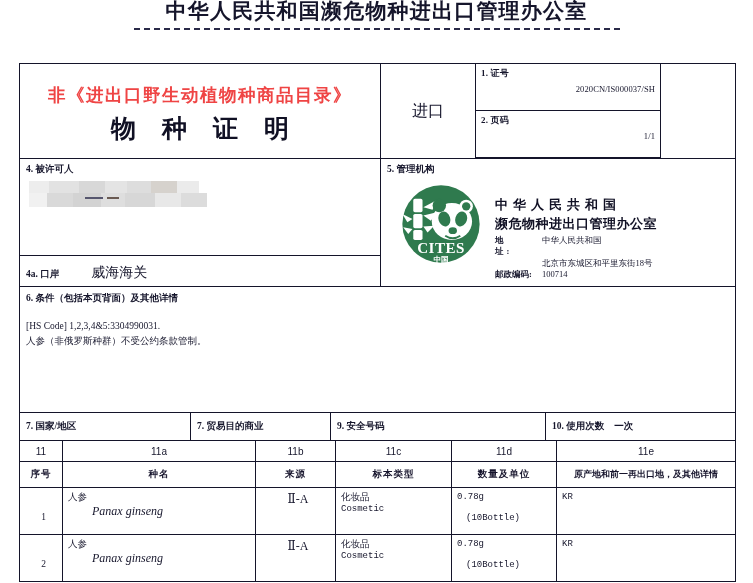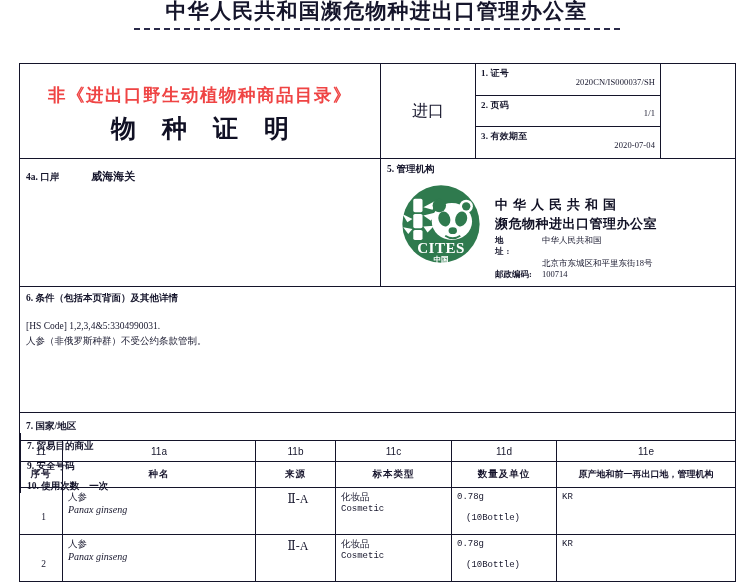--- a/index.html
+++ b/index.html
@@ -84,35 +84,35 @@
   .fcell { flex: 1; position: relative; padding: 3px 4px 0 5px; }
   .flabel {
     font-size: 9px;
     font-weight: bold;
     color: #16162c;
     letter-spacing: .2px;
   }
   .fvalue {
     position: absolute;
     right: 5px;
-    bottom: 8px;
+    bottom: 16px;
     font-size: 8.5px;
     color: #16162c;
     font-family: "Liberation Serif", "DejaVu Serif", serif;
     letter-spacing: .1px;
   }
   .hdr-blank { flex: 1; }
 
   
   .band2 { height: 128px; }
   .lic { width: 360px; display: flex; flex-direction: column; }
   .lic-main { height: 98px; position: relative; padding: 4px 0 0 6px; }
   .lic-port { height: 30px; padding: 7px 0 0 6px; }
   .sec-label { font-size: 9.5px; font-weight: bold; color: #16162c; }
-  .port-val { font-size: 11px; font-weight: bold; margin-left: 28px; color: #16162c; }
+  .port-val { font-size: 14px; font-weight: normal; margin-left: 28px; color: #16162c; }
 
   .redact { position: absolute; left: 9px; top: 22px; width: 170px; height: 27px; }
   .rb { position: absolute; background: #dcdcdc; }
 
   .auth { flex: 1; position: relative; padding: 4px 0 0 6px; }
   .auth-body { display: flex; align-items: flex-start; margin-top: 4px; }
   .logo-wrap { width: 108px; display: flex; justify-content: center; padding-top: 2px; }
   .auth-text { padding-top: 16px; }
   .auth-l1 {
     font-size: 13px; font-weight: bold; color: #101024;
@@ -132,21 +132,21 @@
   
   .cond { height: 126px; padding: 5px 0 0 6px; }
   .cond-body {
     margin-top: 14px;
     font-size: 9.5px;
     color: #16162c;
     line-height: 1.55;
   }
 
   
-  .band4 { height: 28px; flex-direction: column; }
+  .band4 { height: 28px; }
   .b4c { padding: 7px 0 0 6px; font-size: 9.5px; font-weight: bold; color: #16162c; }
   .b4v { font-weight: bold; margin-left: 10px; }
 
   
   .thead-a { height: 21px; }
   .thead-b { height: 26px; }
   .th {
     display: flex; align-items: center; justify-content: center;
     font-size: 10px; color: #16162c;
     font-family: "Liberation Sans", sans-serif;
@@ -164,21 +164,21 @@
   .c-qty  { width: 105px; }
   .c-org  { width: 179px; }
 
   .drow { height: 47px; }
   .dc { font-size: 9.5px; color: #16162c; padding: 4px 0 0 5px; position: relative; }
   .dc-no {
     display: flex; align-items: flex-end; justify-content: center;
     padding-bottom: 12px; font-size: 9.5px;
   }
   .sp-cn { line-height: 1.25; }
-  .sp-la { font-style: italic; line-height: 1.25; font-size: 10px; }
+  .sp-la { font-style: italic; line-height: 1.25; font-size: 12px; margin-left: 24px; }
   .dc-src { display: flex; justify-content: center; padding-top: 4px; font-size: 12px; }
   .mono { font-family: "Liberation Mono", "DejaVu Sans Mono", monospace; font-size: 9px; }
   .qty-sub { margin-top: 11px; margin-left: 9px; }
 </style>
 </head>
 <body>
 
 <div class="page">
 
   <div class="masthead">
@@ -196,30 +196,47 @@
       <div class="cellbox bl hdr-import">进口</div>
       <div class="cellbox bl hdr-fields">
         <div class="fcell bb">
           <div class="flabel">1. 证号</div>
           <div class="fvalue">2020CN/IS000037/SH</div>
         </div>
         <div class="fcell bb">
           <div class="flabel">2. 页码</div>
           <div class="fvalue">1/1</div>
         </div>
-        <div class="fcell">
-          <div class="flabel">3. 有效期至</div>
-          <div class="fvalue">2020-07-04</div>
-        </div>
       </div>
       <div class="cellbox bl hdr-blank"></div>
     </div>
 
     <div class="row band2 bb">
       <div class="cellbox lic">
+        <div class="lic-main bb">
+          <div class="sec-label">4. 被许可人</div>
+          <div class="redact">
+            <div class="rb" style="left:0;top:0;width:20px;height:12px;background:#ededed"></div>
+            <div class="rb" style="left:20px;top:0;width:30px;height:12px;background:#e2e2e2"></div>
+            <div class="rb" style="left:50px;top:0;width:26px;height:12px;background:#d8d8d8"></div>
+            <div class="rb" style="left:76px;top:0;width:22px;height:12px;background:#e4e4e4"></div>
+            <div class="rb" style="left:98px;top:0;width:24px;height:12px;background:#dddddd"></div>
+            <div class="rb" style="left:122px;top:0;width:26px;height:12px;background:#d6d2cd"></div>
+            <div class="rb" style="left:148px;top:0;width:22px;height:12px;background:#ebebeb"></div>
+            <div class="rb" style="left:0;top:12px;width:18px;height:14px;background:#f1f1f1"></div>
+            <div class="rb" style="left:18px;top:12px;width:26px;height:14px;background:#d9d9d9"></div>
+            <div class="rb" style="left:44px;top:12px;width:28px;height:14px;background:#d3d3d3"></div>
+            <div class="rb" style="left:72px;top:12px;width:24px;height:14px;background:#dedede"></div>
+            <div class="rb" style="left:96px;top:12px;width:30px;height:14px;background:#d7d7d7"></div>
+            <div class="rb" style="left:126px;top:12px;width:26px;height:14px;background:#e8e8e8"></div>
+            <div class="rb" style="left:152px;top:12px;width:26px;height:14px;background:#dcdcdc"></div>
+            <div class="rb" style="left:56px;top:16px;width:18px;height:2px;background:#56566e"></div>
+            <div class="rb" style="left:78px;top:16px;width:12px;height:2px;background:#6a5a52"></div>
+          </div>
+        </div>
         <div class="lic-port">
           <span class="sec-label">4a. 口岸</span>
           <span class="port-val">威海海关</span>
         </div>
       </div>
 
       <div class="cellbox bl auth">
         <div class="sec-label">5. 管理机构</div>
         <div class="auth-body">
           <div class="logo-wrap">
@@ -297,21 +314,21 @@
       <div class="cellbox bl th c-qty">11d</div>
       <div class="cellbox bl th c-org">11e</div>
     </div>
 
     <div class="row thead-b bb">
       <div class="cellbox th-sub c-no">序号</div>
       <div class="cellbox bl th-sub c-name">种名</div>
       <div class="cellbox bl th-sub c-src">来源</div>
       <div class="cellbox bl th-sub c-type">标本类型</div>
       <div class="cellbox bl th-sub c-qty">数量及单位</div>
-      <div class="cellbox bl th-sub c-org" style="letter-spacing:0;font-size:9px">原产地和前一再出口地，管理机构</div>
+      <div class="cellbox bl th-sub c-org" style="letter-spacing:0;font-size:9px">原产地和前一再出口地，及其他详情</div>
     </div>
 
     <div class="row drow bb">
       <div class="cellbox dc dc-no c-no">1</div>
       <div class="cellbox bl dc c-name">
         <div class="sp-cn">人参</div>
         <div class="sp-la">Panax ginseng</div>
       </div>
       <div class="cellbox bl dc dc-src c-src">Ⅱ-A</div>
       <div class="cellbox bl dc c-type">

